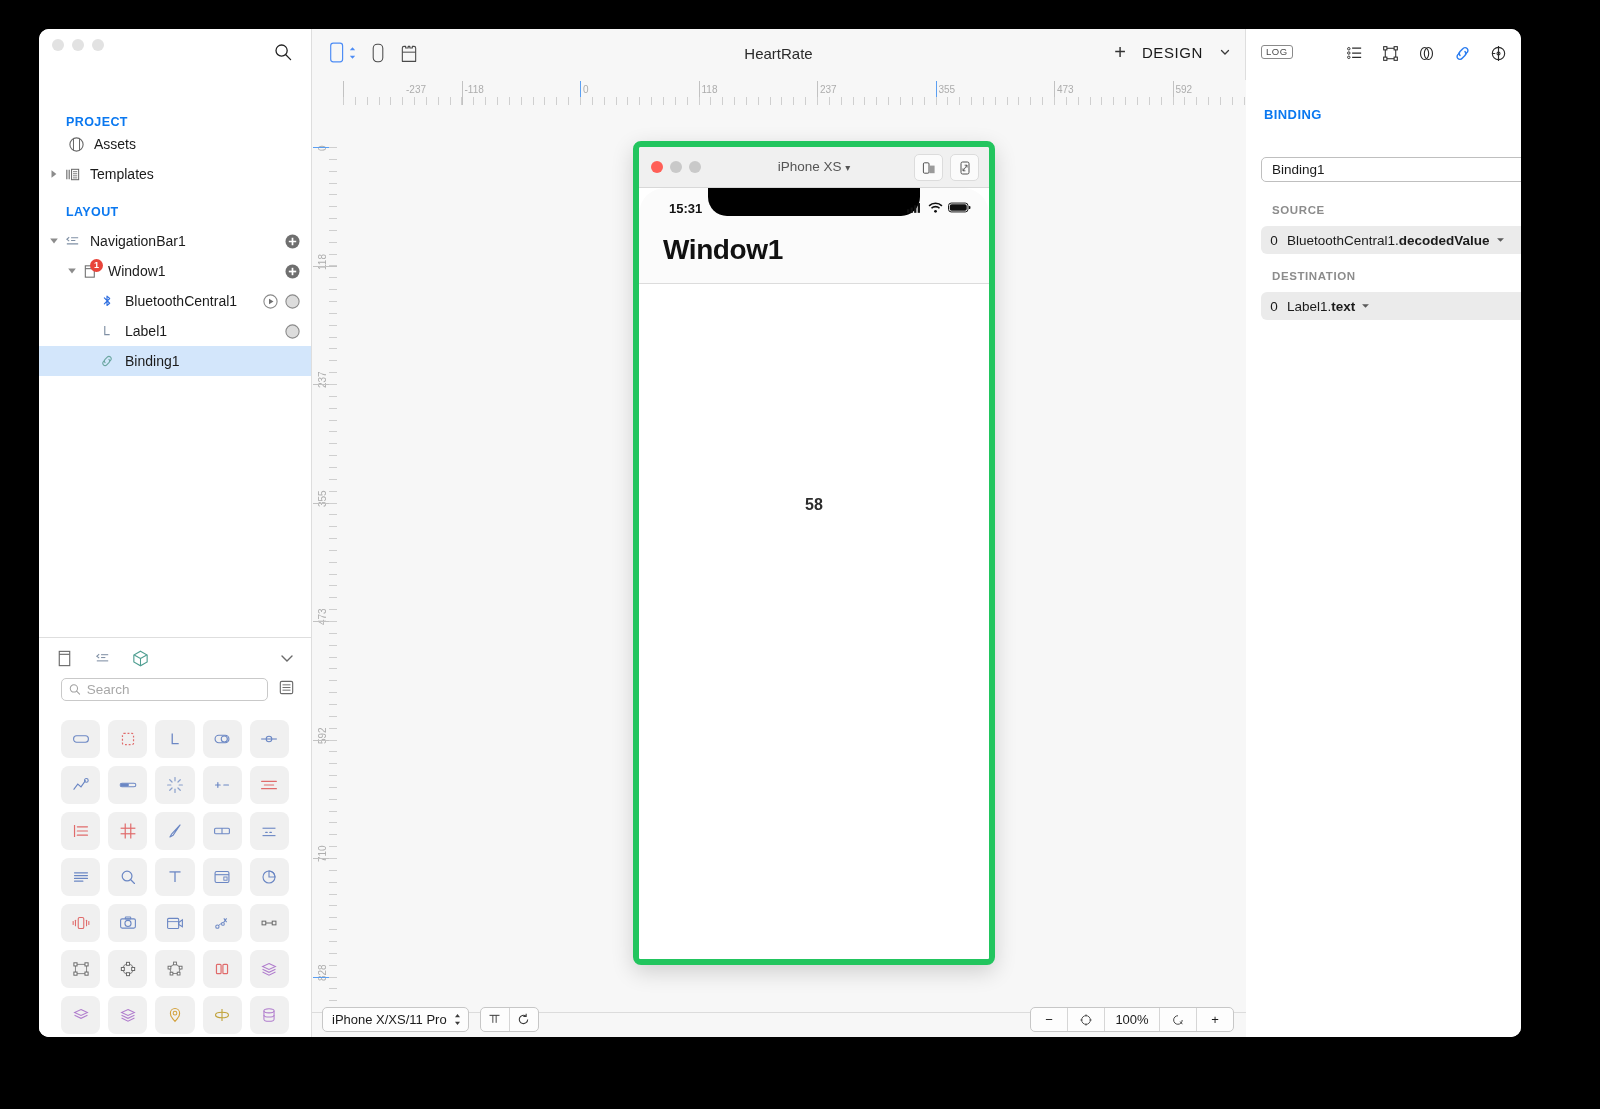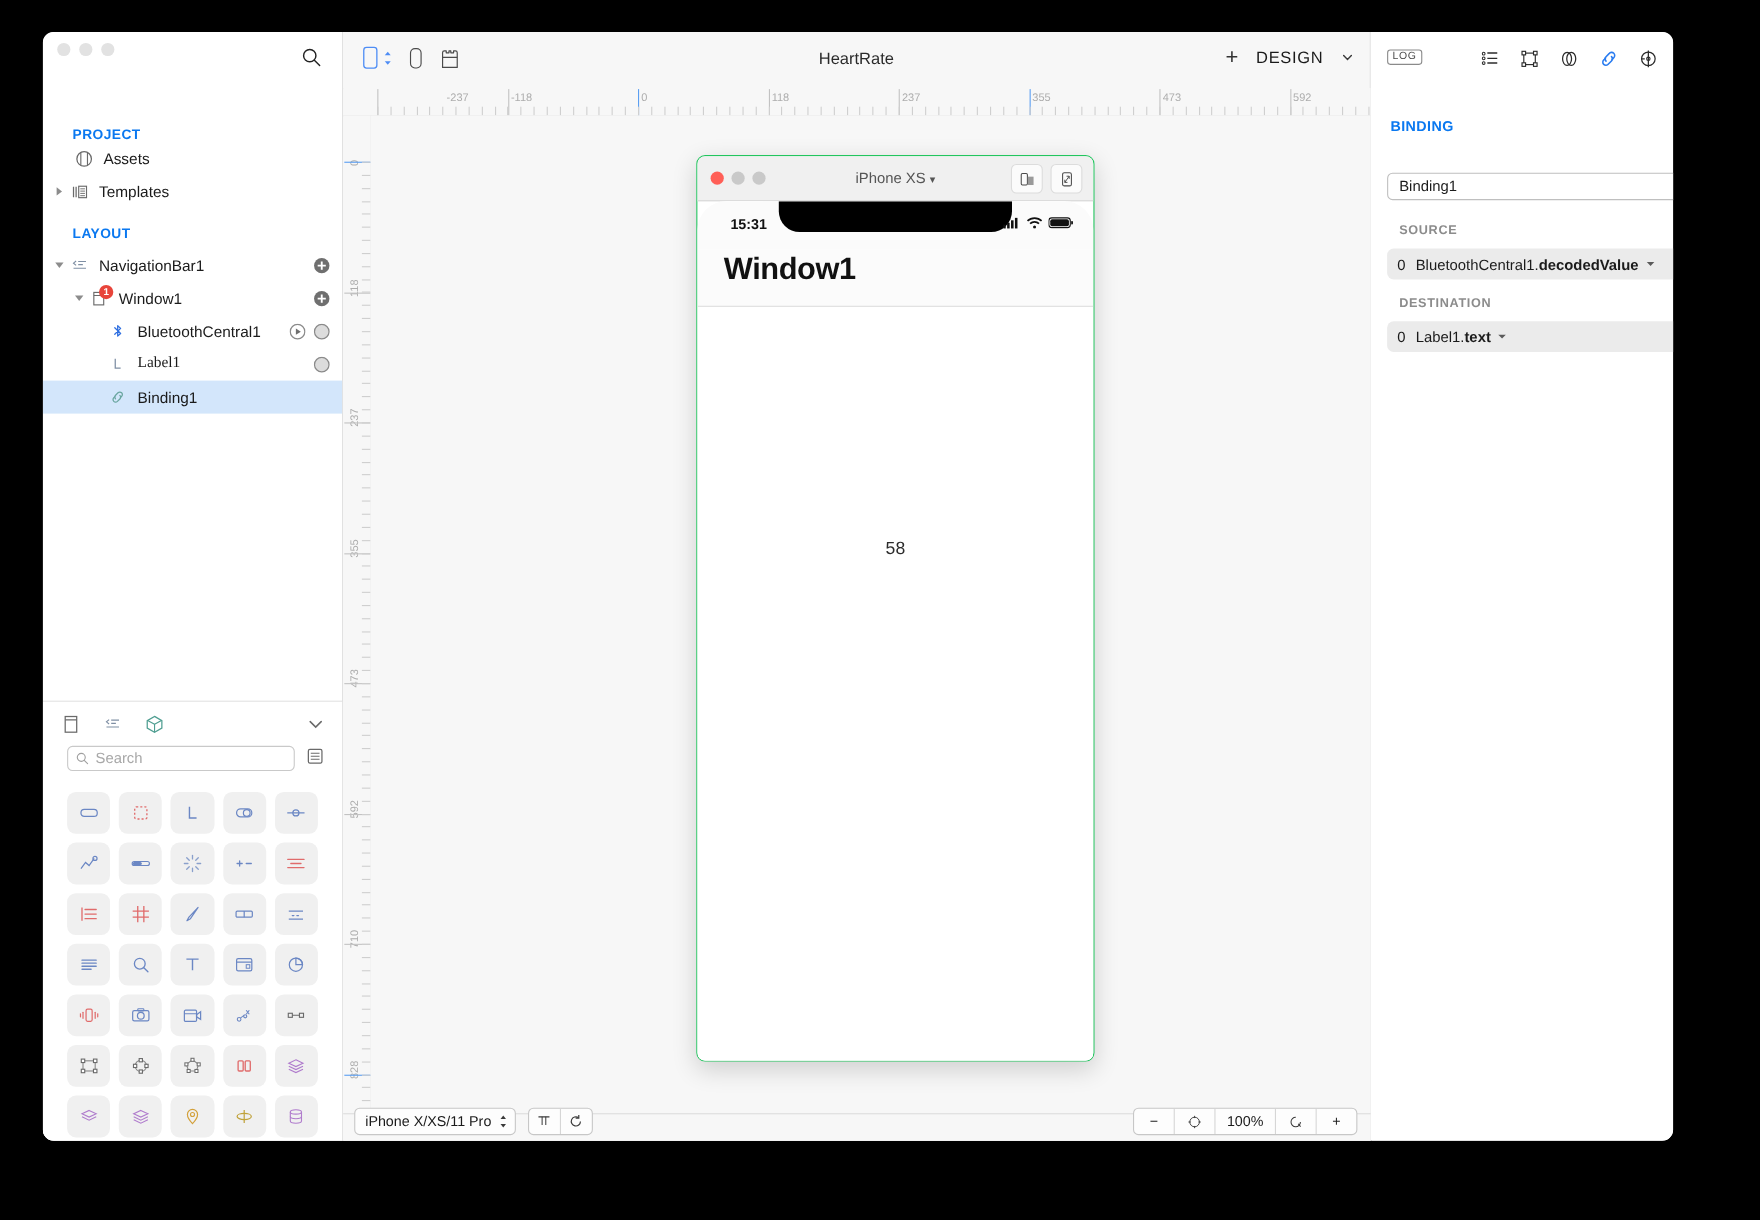--- a/index.html
+++ b/index.html
@@ -284,21 +284,21 @@
   #device {
     position: absolute;
     left: 296px;
     top: 36px;
     width: 362px;
     height: 824px;
     background: #ffffff;
     border-radius: 8px;
     box-shadow: 0 7px 22px rgba(0,0,0,0.16);
     overflow: hidden;
-    border: 1px solid #22c55e;
+    border: 6px solid #22c55e;
     box-sizing: border-box;
   }
   #device-titlebar {
     position: relative;
     height: 40px;
     background: #f0f0f0;
     border-bottom: 1px solid #d8d8d8;
   }
   #device-traffic {
     position: absolute;
@@ -390,21 +390,21 @@
     position: relative;
     height: 687px;
     background: #ffffff;
   }
   #label1-value {
     position: absolute;
     left: 0; right: 0;
     top: 212px;
     text-align: center;
     font-size: 16px;
-    font-weight: normal;
+    font-weight: bold;
     color: #2c2c2c;
   }
 
   
   #canvas-bottom {
     position: absolute;
     left: 0;
     top: 983px;
     width: 934px;
     height: 25px;
@@ -690,21 +690,21 @@
                 </svg>
               </div>
               <div>
                 <svg viewBox="0 0 15 15" width="15" height="15">
                   <circle cx="7.5" cy="7.5" r="6.6" fill="#dcdcdc" stroke="#8a8a8a" stroke-width="1.1"></circle>
                 </svg>
               </div>
             </div>
           </div>
 
-          <div class="tree-row" style="padding-left:58px;font-family:Liberation Serif, serif;">
+          <div class="tree-row" style="padding-left:58px;">
             <div class="row-icon">
               <svg viewBox="0 0 18 18" width="16" height="16">
                 <path d="M6.5 3.5 L6.5 13 L12 13" fill="none" stroke="#7f8fa4" stroke-width="1.3"></path>
               </svg>
             </div>
             <span class="row-label">Label1</span>
             <div class="row-right">
               <div>
                 <svg viewBox="0 0 15 15" width="15" height="15">
                   <circle cx="7.5" cy="7.5" r="6.6" fill="#dcdcdc" stroke="#8a8a8a" stroke-width="1.1"></circle>

